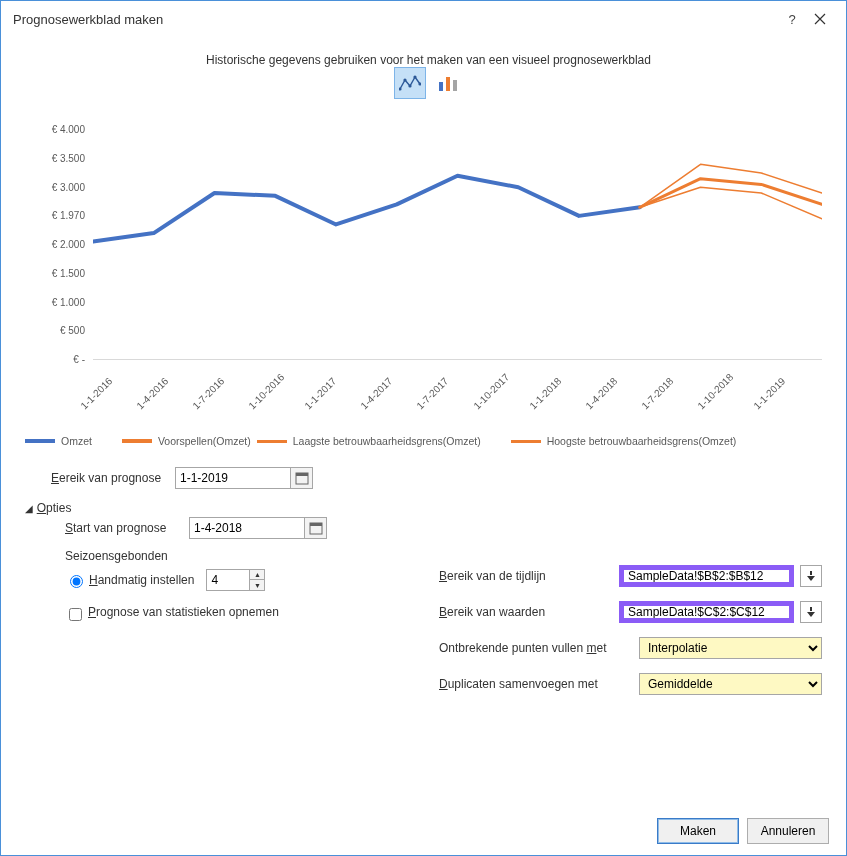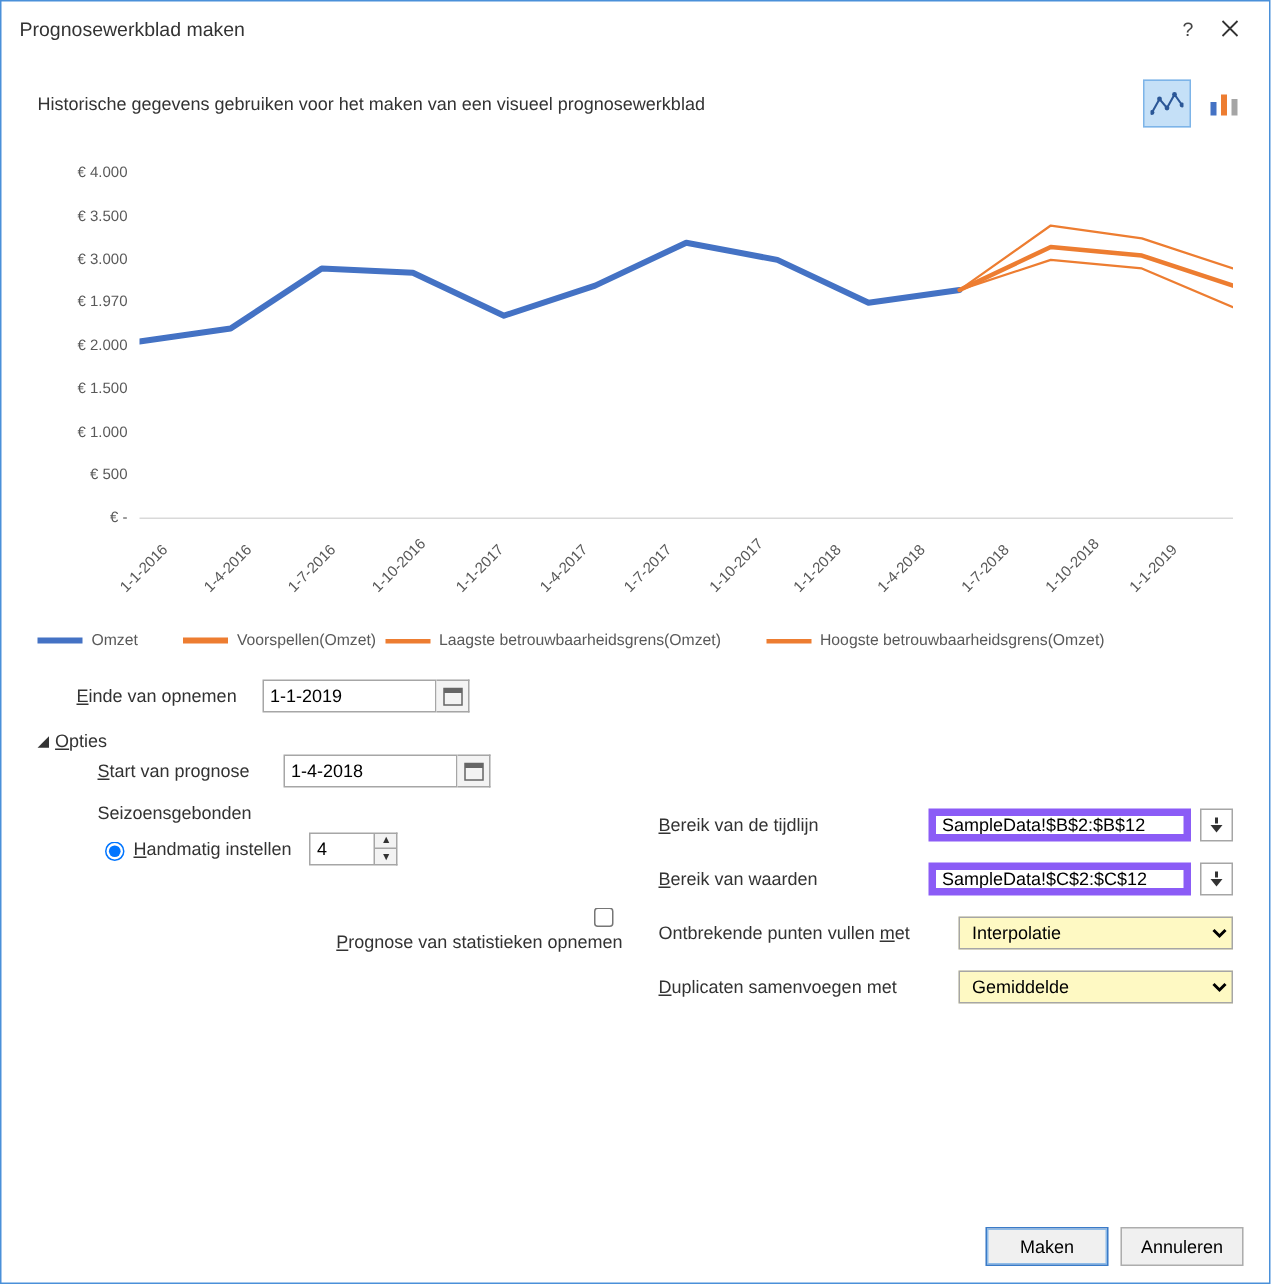--- a/index.html
+++ b/index.html
@@ -19,21 +19,21 @@
     align-items: center;
     padding: 8px 12px 4px 12px;
   }
   .titlebar .title { font-size: 13px; flex: 1; }
   .titlebar .ctl {
     width: 28px; height: 20px; display:flex; align-items:center; justify-content:center;
     font-size: 13px; color:#444;
   }
   .subtitle {
     padding: 20px 14px 0 24px;
-    display:flex; align-items:center;
+    display:flex; align-items:center;flex-direction:column;
   }
   .subtitle .txt { flex:1; }
   .chart-btns { display:flex; gap:6px; }
   .chart-btn {
     width:32px; height:32px; border:1px solid transparent;
     display:flex; align-items:center; justify-content:center;
   }
   .chart-btn.active { background:#c5e0f7; border-color:#7db4e8; }
 
   .chart-area {
@@ -215,21 +215,21 @@
       <div class="legend-item">
         <div class="lg-line" style="border-color: rgb(237, 125, 49);"></div>
         <span>Hoogste betrouwbaarheidsgrens(Omzet)</span>
       </div>
     </div>
   </div>
 
 <div class="form">
 
   <div class="row">
-    <label><u class="acc">E</u><span>inde van opnemen</span></label>
+    <label><u class="acc">E</u><span>ereik van prognose</span></label>
     <input class="input-date" value="1-1-2019" style="">
     <div class="cal-btn">
       <svg width="14" height="14">
           <rect x="1" y="2" width="12" height="11" fill="none" stroke="#666"></rect>
           <rect x="1" y="2" width="12" height="3" fill="#666"></rect>
         </svg>
     </div>
   </div>
 
   <div class="collapser">
@@ -260,28 +260,28 @@
         <span style="width:12px;"></span>
         <div class="spin-wrap">
           <input class="spin" value="4" style="">
           <div class="spin-btns">
               <div>▲</div>
               <div>▼</div>
             </div>
         </div>
       </div>
 
-      <div style="padding-left:40px; margin-top:25px; display:flex; align-items:flex-end;flex-direction:column;">
+      <div style="padding-left:40px; margin-top:14px; display:flex; align-items:flex-start;">
         <input type="checkbox" class="chk" style="">
         <span><u class="acc">P</u><span>rognose van statistieken opnemen</span></span>
       </div>
     </div>
 
     <div class="rightcol">
-      <div class="rrow" style="margin-top:32px;">
+      <div class="rrow" style="margin-top:44px;">
         <span class="rlabel"><u class="acc">B</u><span>ereik van de tijdlijn</span></span>
         <input class="range-in" value="SampleData!$B$2:$B$12" style="">
         <div class="range-btn">
           <svg width="12" height="12">
               <path d="M6 11 L2 6 L10 6 Z" fill="#333"></path>
               <rect x="5" y="1" width="2" height="4" fill="#333"></rect>
             </svg>
         </div>
       </div>
       <div class="rrow">

